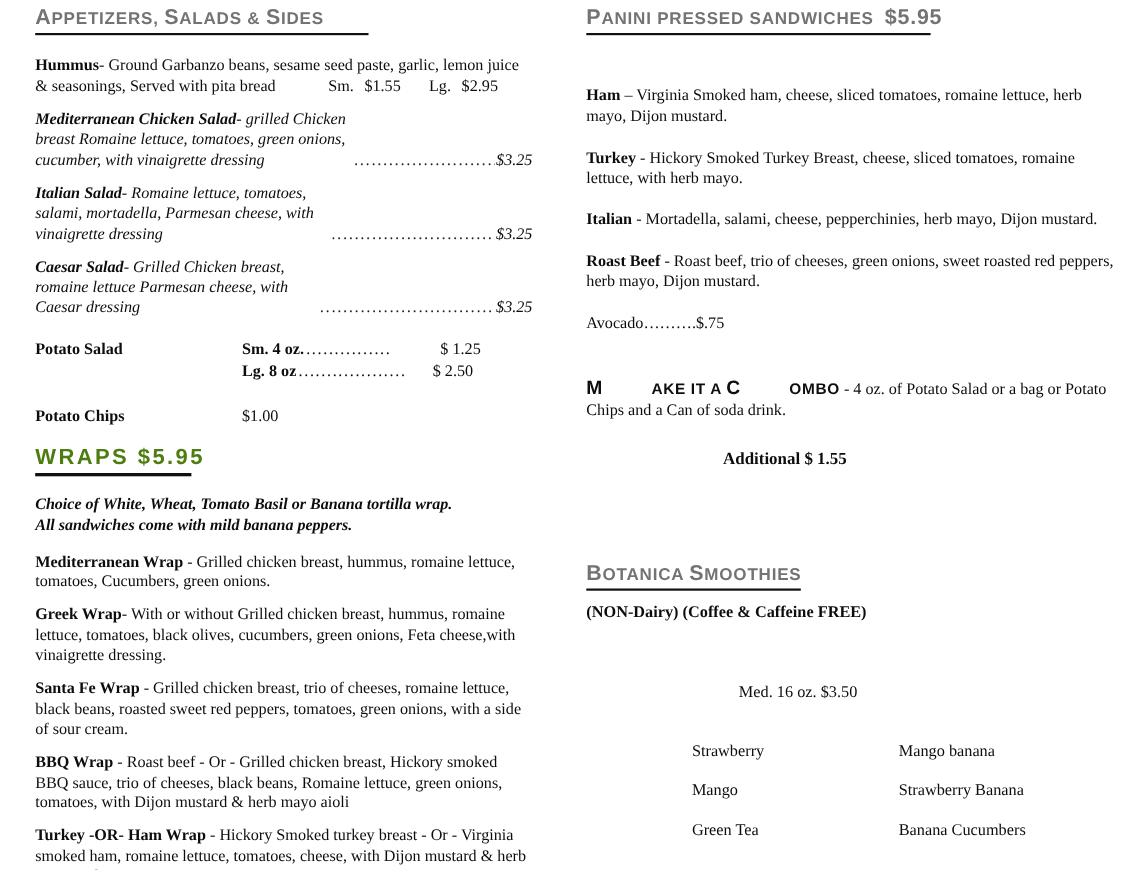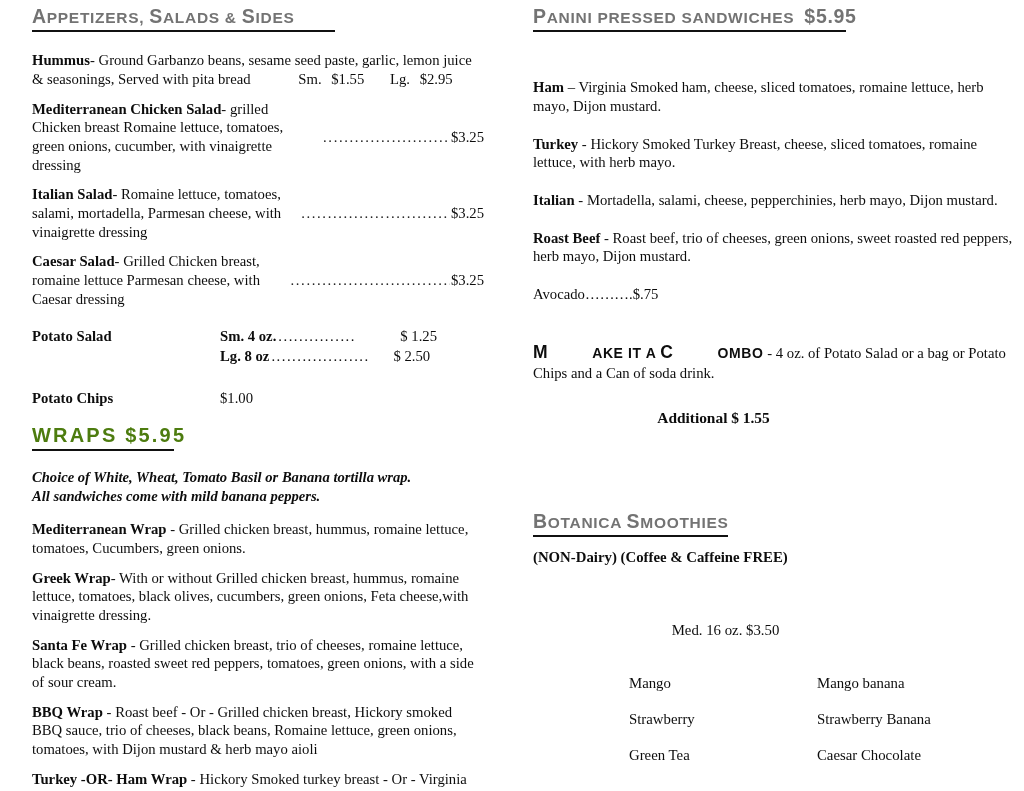--- a/index.html
+++ b/index.html
@@ -76,22 +76,23 @@
     font-size: 14.6px;
     font-style: italic;
     font-weight: bold;
     line-height: 1.3;
     margin: 0 0 14px 0;
   }
 
   
   .leader {
     display: flex;
-    align-items: center;
+    align-items: flex-end;
     width: 100%;
+    font-style: italic;
   }
   .leader .lead-text { flex: 0 1 auto; }
   .leader .dots {
     flex: 1 1 auto;
     overflow: hidden;
     white-space: nowrap;
     margin: 0 1px 0 4px;
     font-size: 14.7px;
     letter-spacing: 1.6px;
     color: #222;
@@ -334,25 +335,25 @@
         <span class="cap">B</span>OTANICA <span class="cap">S</span>MOOTHIES
       </div>
       <div class="head-rule rule-smoothies"></div>
 
       <p class="nondairy">(NON-Dairy) (Coffee &amp; Caffeine FREE)</p>
 
       <p class="smoothie-size">Med. 16 oz.  $3.50</p>
 
       <div class="flavors">
         <div class="fcol">
+          <div class="frow">Strawberry</div>
           <div class="frow">Mango</div>
-          <div class="frow">Strawberry</div>
           <div class="frow">Green Tea</div>
         </div>
         <div class="fcol">
           <div class="frow">Mango banana</div>
           <div class="frow">Strawberry Banana</div>
-          <div class="frow">Caesar Chocolate</div>
+          <div class="frow">Banana Cucumbers</div>
         </div>
       </div>
     </div>
   </div>
 </div>
 
 </body></html>

